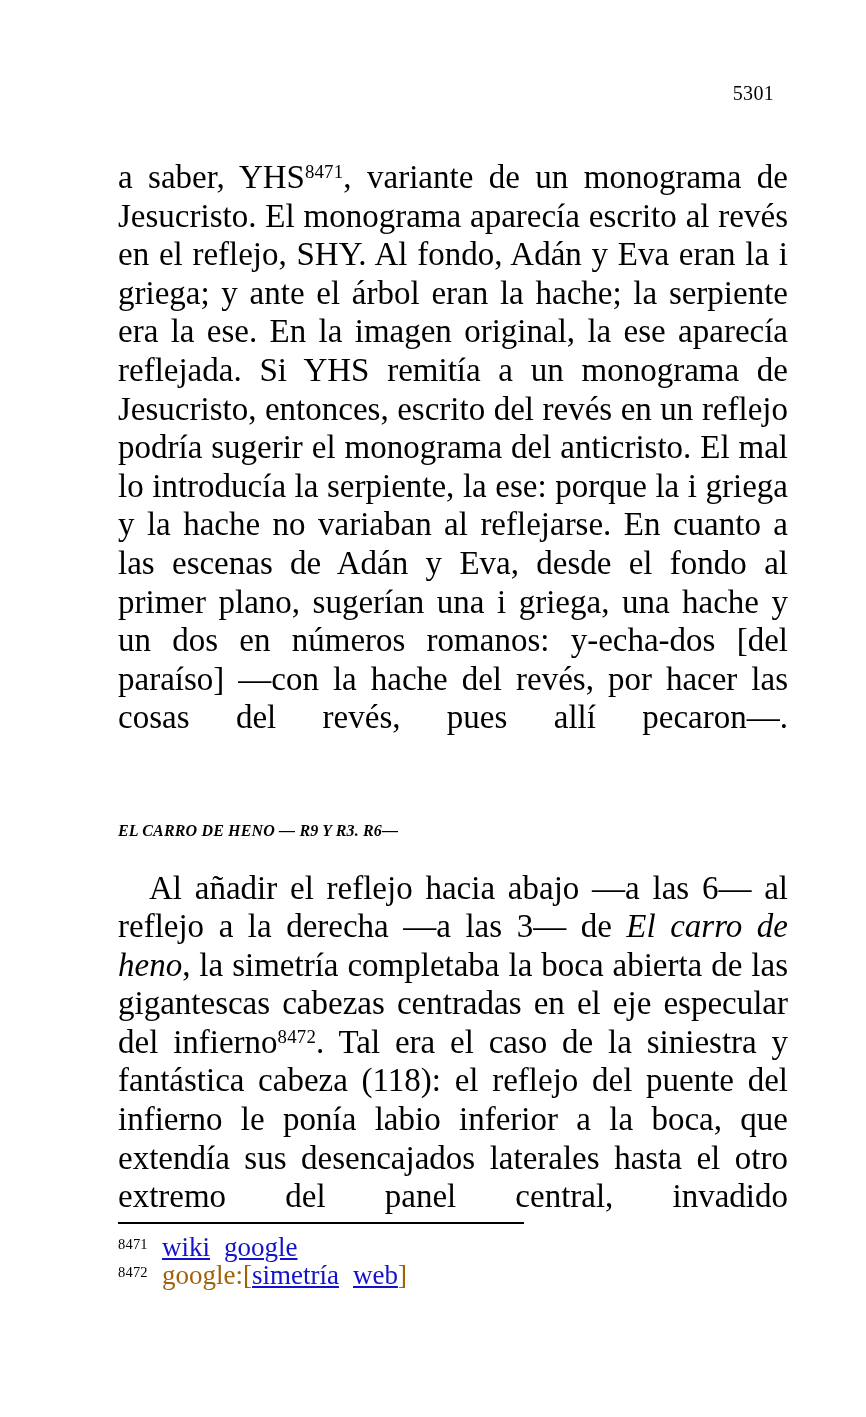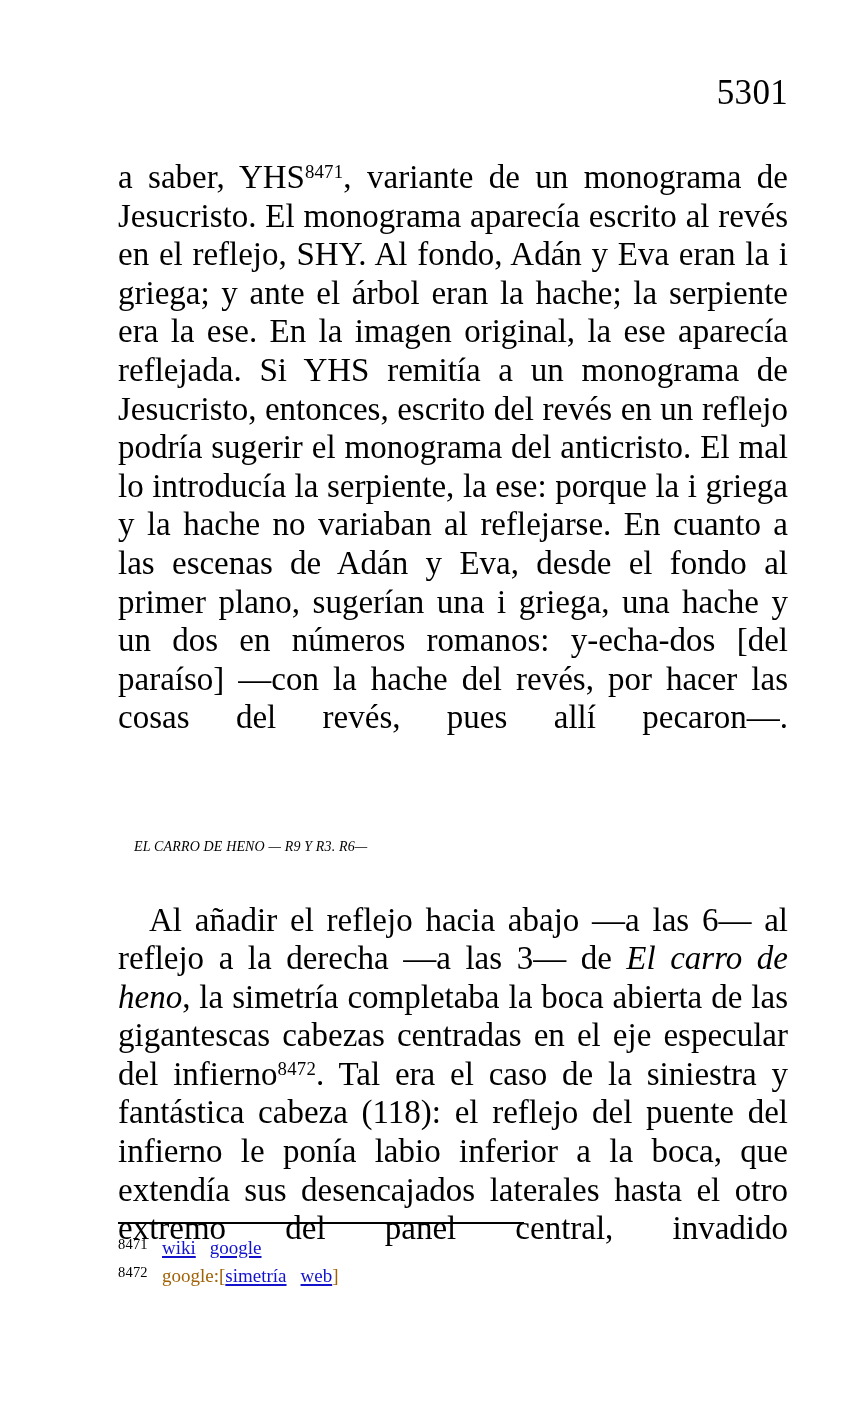--- a/index.html
+++ b/index.html
@@ -22,25 +22,25 @@
     left: 0;
     top: 0;
     width: 866px;
     height: 1417px;
     box-sizing: border-box;
   }
 
   
   .folio {
     position: absolute;
-    left: 118px;
+    left: 104px;
     top: 78px;
     width: 670px;
     text-align: right;
-    font-size: 35px;
+    font-size: 20px;
     line-height: 30px;
     letter-spacing: 0.3px;
   }
 
   
   .col {
     position: absolute;
     left: 118px;
     top: 158px;
     width: 670px;
@@ -74,25 +74,25 @@
     line-height: 0;
     letter-spacing: 0.2px;
   }
 
   em.ital {
     font-style: italic;
   }
 
   
   h2.section {
-    margin: 16px;
-    font-size: 14px;
+    margin: 0;
+    font-size: 16px;
     line-height: 20px;
     font-style: italic;
-    font-weight: normal;
+    font-weight: bold;
     letter-spacing: 0.15px;
     text-align: left;
     white-space: nowrap;
   }
 
   .gap-before-head { height: 45px; }
   .gap-after-head  { height: 28px; }
 
   
   .footnotes {
@@ -120,21 +120,21 @@
   .fn-num {
     flex: 0 0 auto;
     font-size: 14.5px;
     line-height: 16px;
     padding-top: 2px;
     width: 44px;
     letter-spacing: 0.2px;
   }
   .fn-text {
     flex: 1 1 auto;
-    font-size: 19px;
+    font-size: 27px;
     line-height: 27px;
     white-space: pre;
   }
 
   a.link {
     color: #1212cc;
     text-decoration: underline;
     text-decoration-thickness: 1.6px;
     text-underline-offset: 1.5px;
     cursor: pointer;

